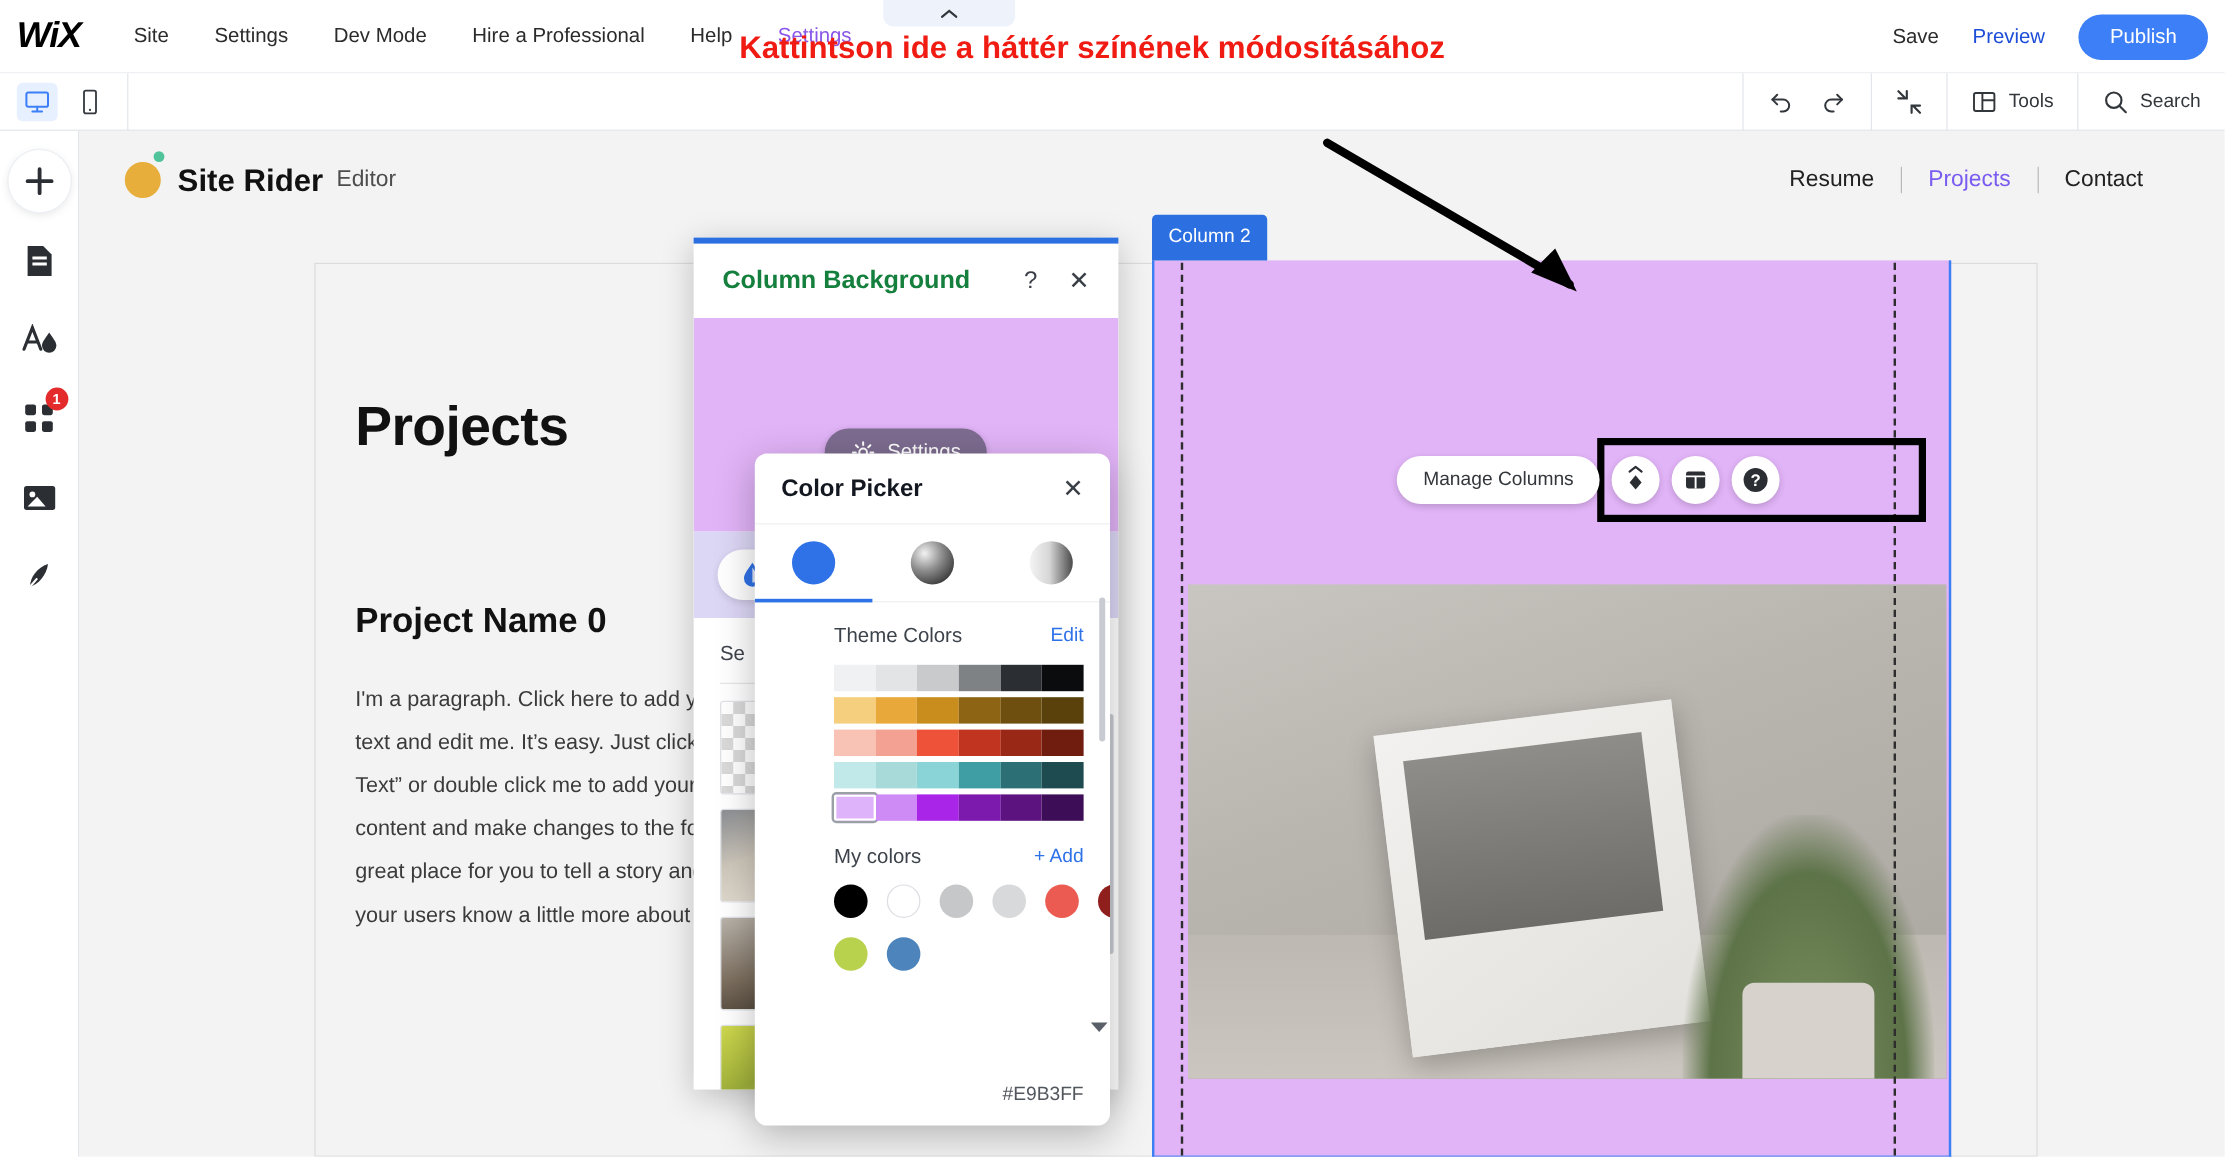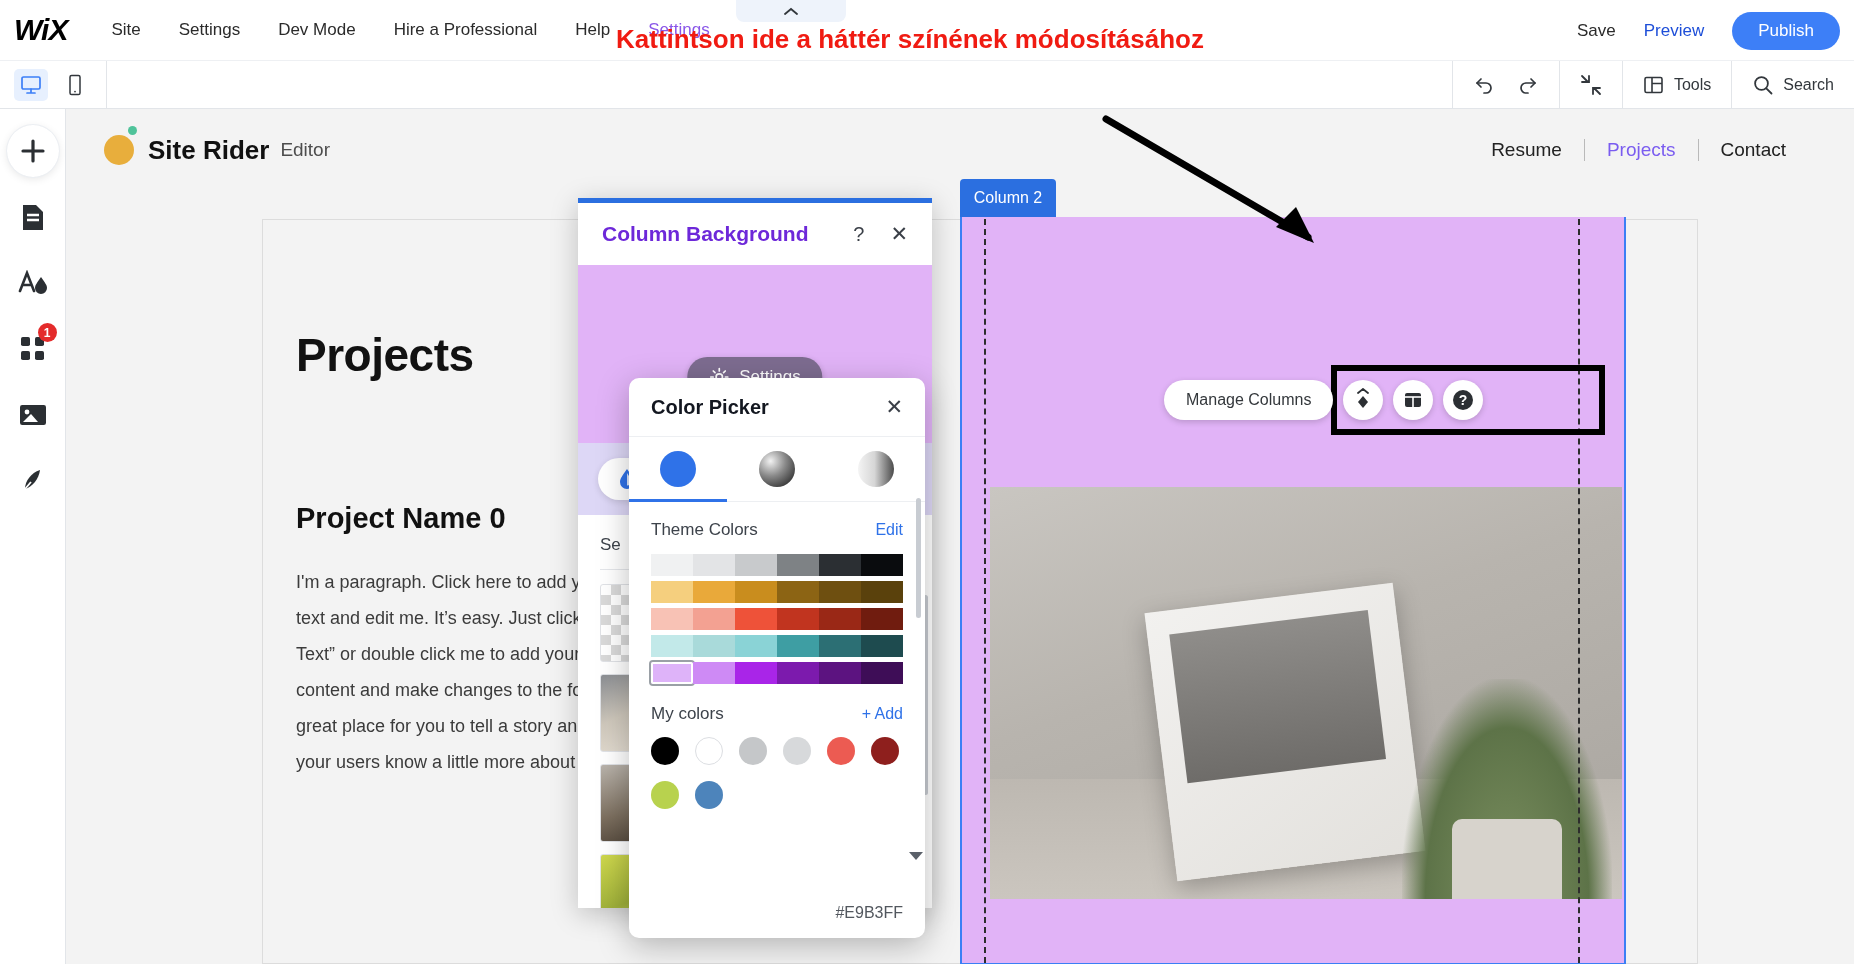--- a/index.html
+++ b/index.html
@@ -212,21 +212,21 @@
 
   
   .cbg-panel {
     position: absolute; left: 578px; top: 198px; width: 354px; height: 710px;
     background: #fff; box-shadow: 0 6px 26px rgba(0,0,0,.22); z-index: 50;
     border-top: 5px solid #2b6fe0; overflow: hidden;
   }
   .cbg-head {
     height: 62px; display: flex; align-items: center; padding: 0 24px;
   }
-  .cbg-title { font-size: 21px; font-weight: 700; color: #6d28d9; }
+  .cbg-title { font-size: 21px; font-weight: 700; color: #15803d; }
   .cbg-help { margin-left: auto; font-size: 20px; color: #3a3f47; cursor: pointer; }
   .cbg-close { margin-left: 26px; font-size: 21px; color: #3a3f47; cursor: pointer; }
   .cbg-preview {
     height: 178px; background: #e1b3f7; position: relative;
   }
   .settings-pill {
     position: absolute; left: 50%; top: 92px; transform: translateX(-50%);
     background: #7d6c90; color: #fff; border-radius: 20px; height: 40px;
     padding: 0 22px; display: flex; align-items: center; gap: 10px;
     font-size: 17px; cursor: pointer; box-shadow: 0 2px 6px rgba(0,0,0,.2);
@@ -286,21 +286,21 @@
     width: 36px; height: 36px; border-radius: 50%;
     background: radial-gradient(circle at 32% 28%, #f2f2f2 0%, #8a8a8a 42%, #111 100%);
   }
   .swatch-grad2 {
     width: 36px; height: 36px; border-radius: 50%;
     background: linear-gradient(90deg,#f4f4f4 0%, #d6d6d6 46%, #4a4a4a 100%);
   }
   .cp-tab-underline {
     position: absolute; left: 0; bottom: -1px; width: 98px; height: 3px; background: #2f72e8;
   }
-  .cp-body { padding: 18px 22px 0 22px; }
+  .cp-body { padding: 18px 22px 0 22px; margin-left: 44px; }
   .cp-row { display: flex; align-items: center; }
   .cp-label { font-size: 17px; color: #3d434b; }
   .cp-action { margin-left: auto; font-size: 16px; color: #2f72e8; cursor: pointer; }
   .pal-grid { margin-top: 14px; display: flex; flex-direction: column; gap: 5px; }
   .pal-row { display: flex; height: 22px; }
   .pal-cell { flex: 1; cursor: pointer; }
   .pal-row:last-child .pal-cell:first-child {
     box-shadow: inset 0 0 0 2px #fff, 0 0 0 2px #9aa0a6; border-radius: 2px;
   }
   .mycolors-grid { margin-top: 13px; display: flex; flex-wrap: wrap; gap: 16px; width: 250px; }

